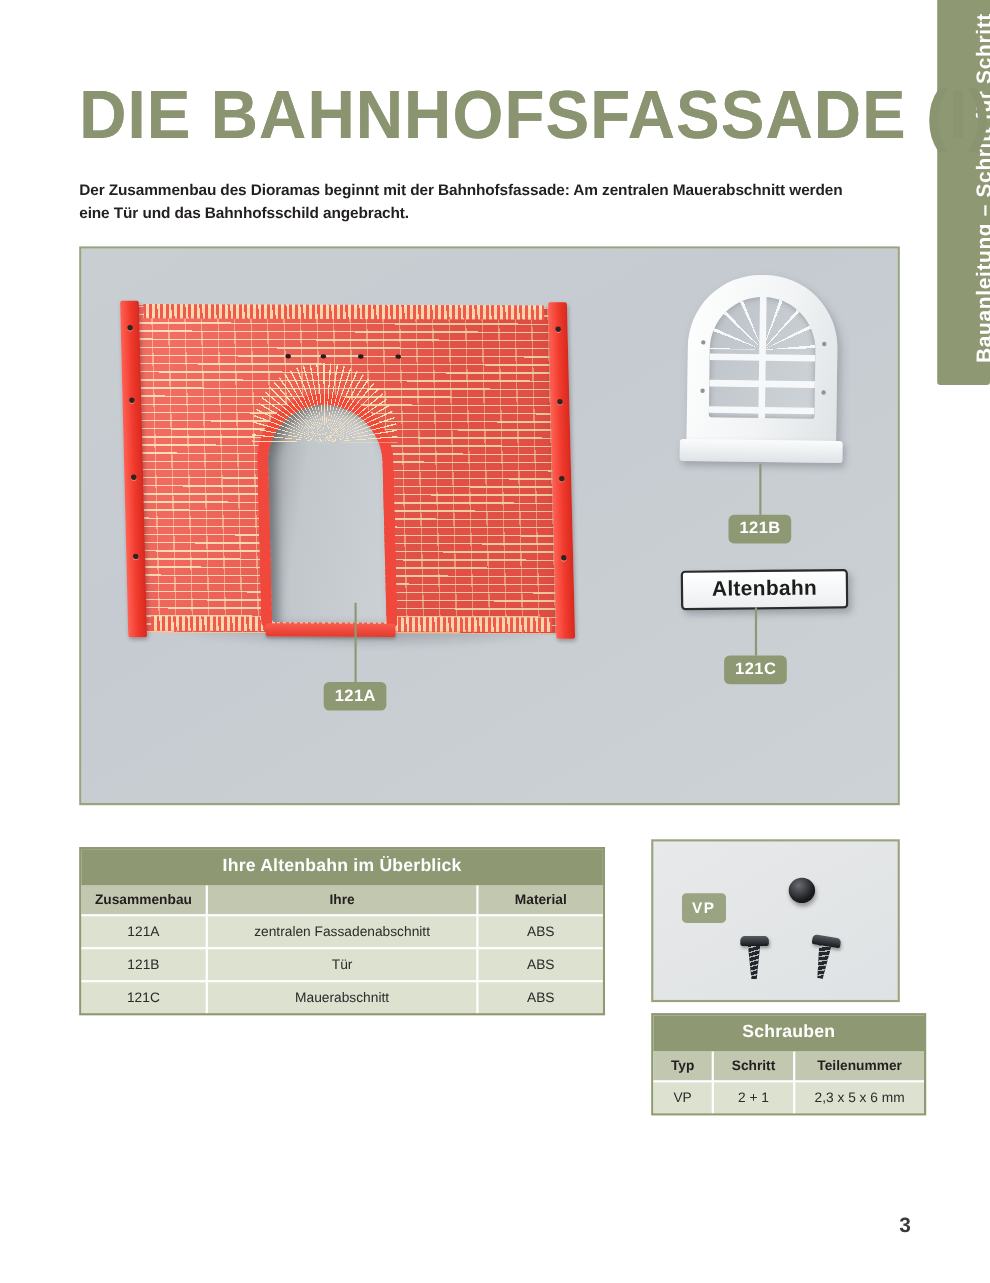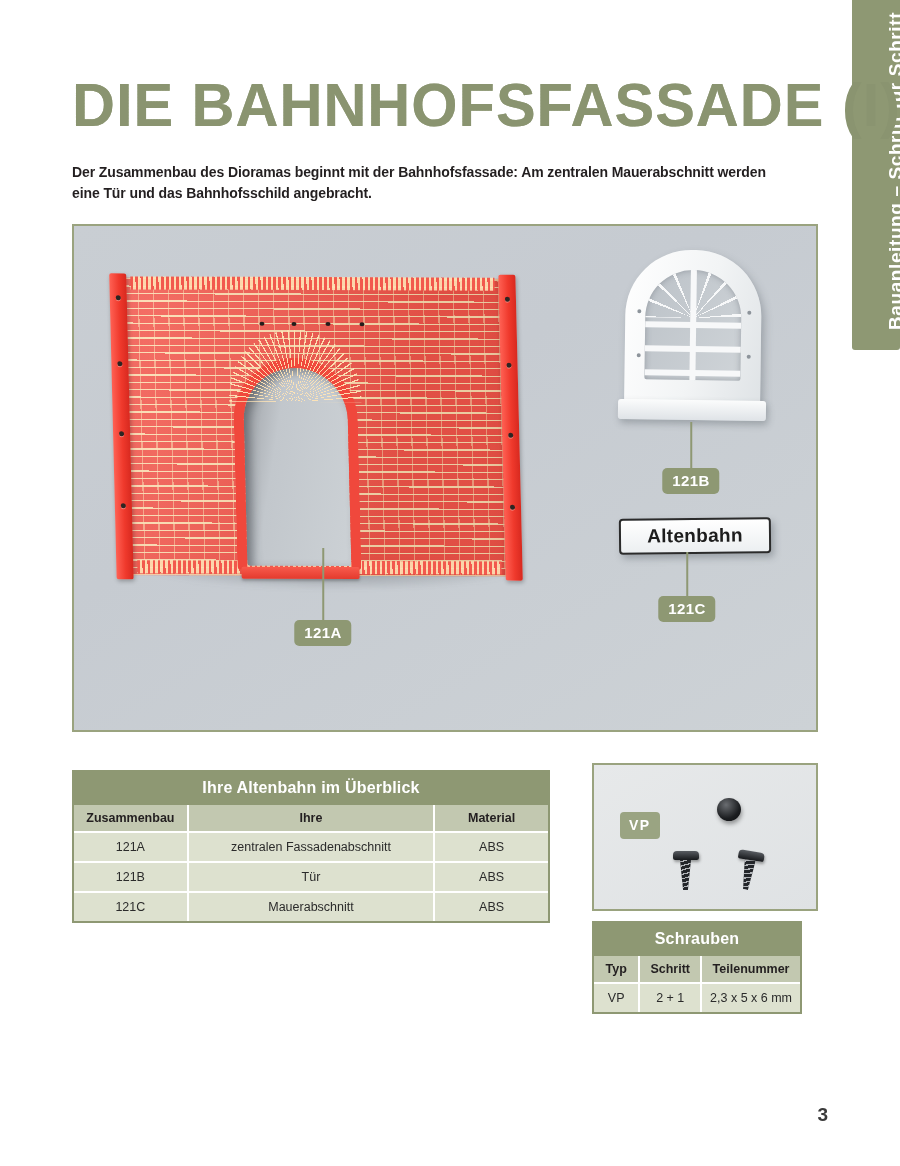--- a/index.html
+++ b/index.html
@@ -404,21 +404,21 @@
       rgba(225,228,232,0.75) 0px, rgba(225,228,232,0.75) 1.2px,
       rgba(0,0,0,0) 1.2px, rgba(0,0,0,0) 4.2px);
     clip-path: polygon(0 0, 100% 0, 72% 100%, 28% 100%);
   }
 
   
   .screws-table {
     position: absolute;
     left: 592px;
     top: 921px;
-    width: 210px;
+    width: 250px;
     border: 2px solid #8e9873;
     box-sizing: border-box;
   }
 
   
   .page-number {
     position: absolute;
     right: 72px;
     top: 1104px;
     font-size: 19px;

